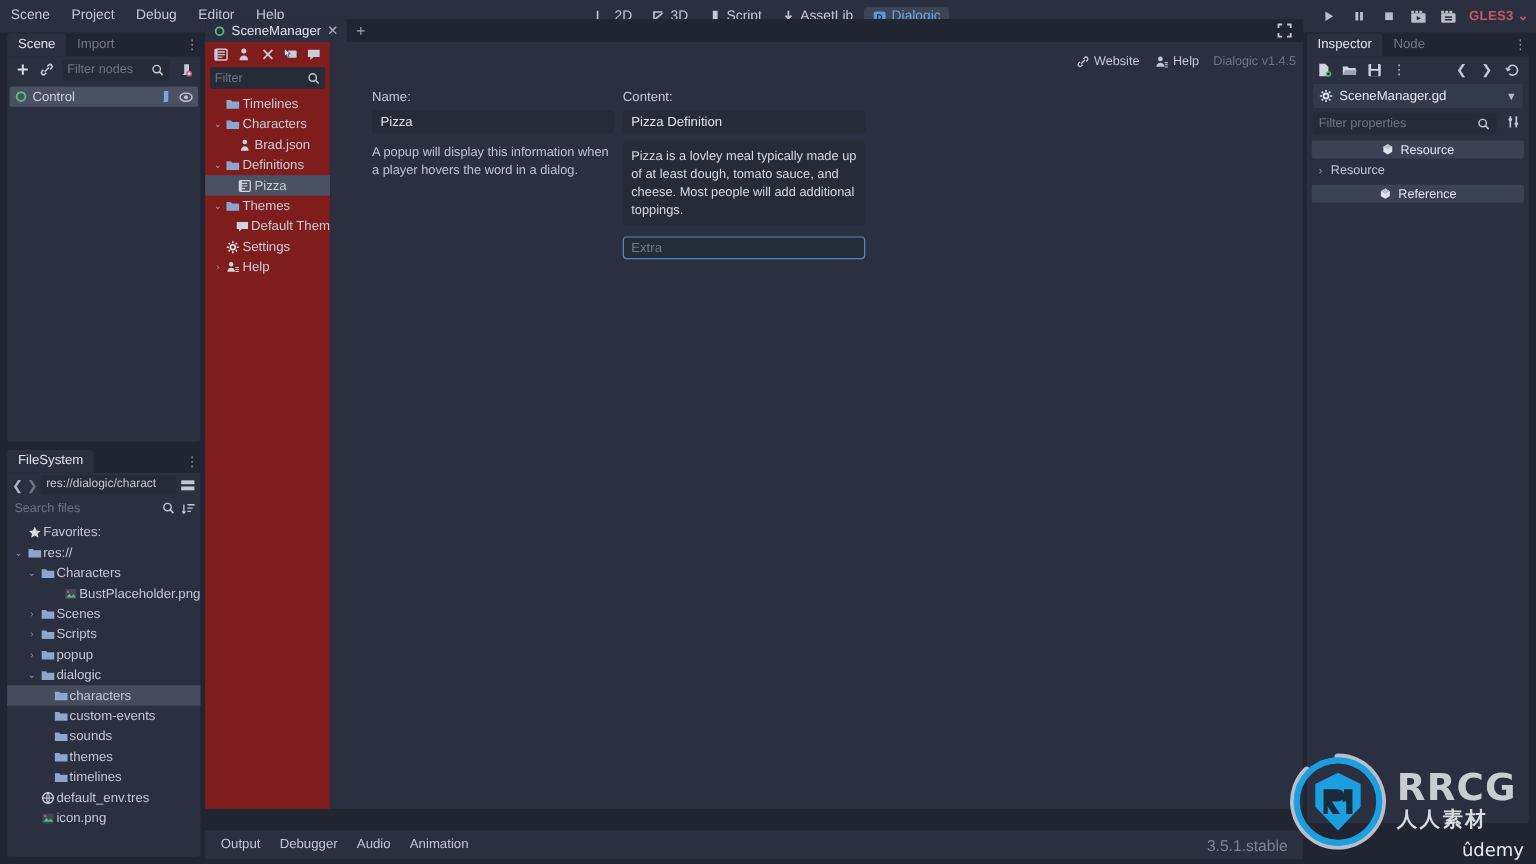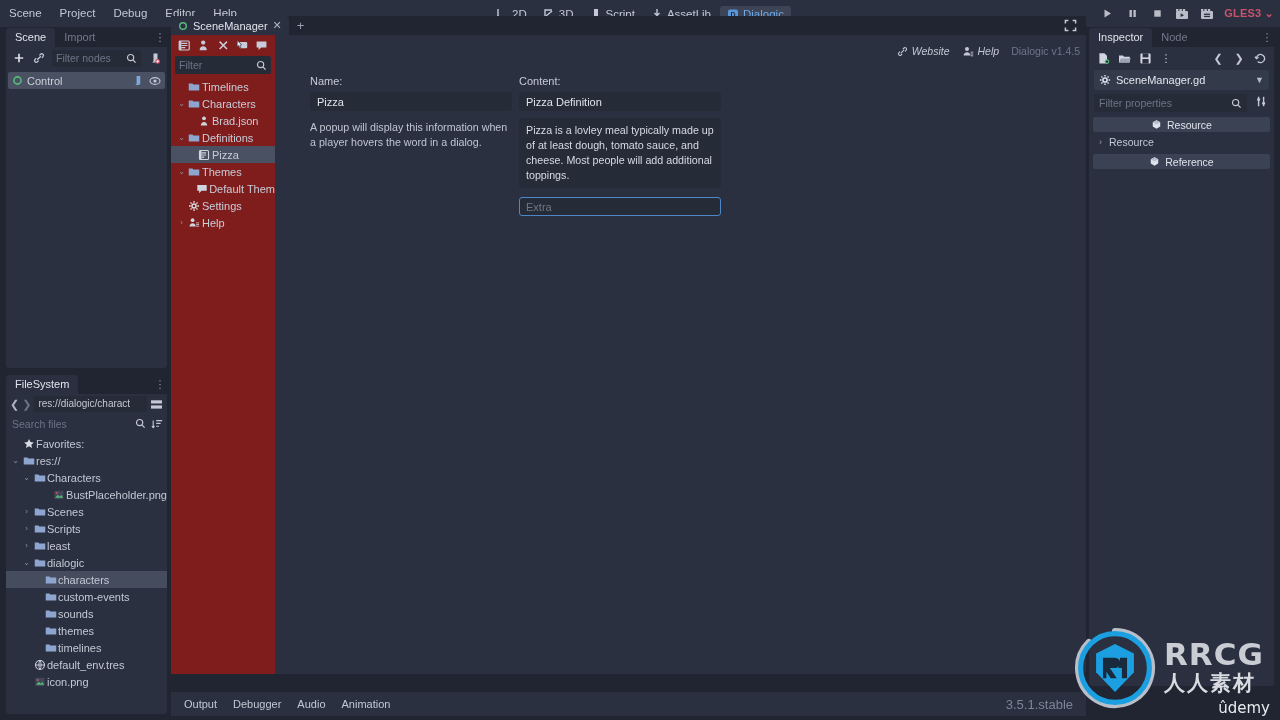--- a/index.html
+++ b/index.html
@@ -154,21 +154,21 @@
   }
   .d-row.selected { background: #4a5162; }
   .d-arrow { width: 9px; text-align: center; color: #8a90a0; font-size: 8px; }
   .d-ico { width: 16px; display: flex; align-items: center; justify-content: center; }
 
   #dlg-right { flex: 1; position: relative; }
   #dlg-top-links {
     position: absolute; right: 6px; top: 10px;
     display: flex; align-items: center; gap: 12px; font-size: 10.5px;
   }
-  .top-link { display: flex; align-items: center; gap: 4px; color: #c3c8d4; font-style: italic; }
+  .top-link { display: flex; align-items: center; gap: 4px; color: #c3c8d4; }
   #version-label { color: #6f7689; }
 
   #def-editor { position: absolute; left: 35px; top: 40px; }
   .col-label { font-size: 11px; color: #c6cbd6; margin-bottom: 5px; }
   .fld {
     background: #262b38; border: 1px solid #262b38; border-radius: 3px;
     font-size: 11px; color: #dfe3eb; padding: 4px 6px;
   }
   #name-col { position: absolute; left: 0; top: 0; width: 202px; }
   #content-col { position: absolute; left: 209px; top: 0; width: 202px; }
@@ -222,21 +222,21 @@
     display: flex; align-items: center; gap: 6px;
   }
   #wm-logo { width: 86px; height: 86px; flex: none; }
   #wm-text { display: flex; flex-direction: column; justify-content: center; }
   #wm-rrcg {
     font-family: "DejaVu Sans", sans-serif; font-weight: bold;
     font-size: 31px; letter-spacing: 1px; color: #c9ccd2; line-height: 1;
   }
   #wm-cn {
     font-family: "DejaVu Sans", sans-serif; font-weight: bold;
-    font-size: 21px; letter-spacing: 2px; color: #d8dbe0; line-height: 1.25;
+    font-size: 17px; letter-spacing: 2px; color: #d8dbe0; line-height: 1.25;
   }
   #udemy {
     position: absolute; right: 10px; bottom: 3px;
     font-size: 15px; color: #e8ebf0; font-family: "DejaVu Sans", sans-serif;
   }
 
   svg { display: block; }
 </style>
 </head>
 <body>
@@ -494,21 +494,21 @@
         </span>
         <span>Scripts</span>
       </div>
       <div class="fs-row" style="padding-left: 15px;">
         <span class="fs-arrow">›</span>
         <span class="fs-ico">
           <svg width="12" height="12" viewBox="0 0 13 13">
             <path d="M.8 2.6h4l1 1.3h6.4v6.5H.8z" fill="#8da5cf"></path>
           </svg>
         </span>
-        <span>least</span>
+        <span>popup</span>
       </div>
       <div class="fs-row" style="padding-left: 15px;">
         <span class="fs-arrow">⌄</span>
         <span class="fs-ico">
           <svg width="12" height="12" viewBox="0 0 13 13">
             <path d="M.8 2.6h4l1 1.3h6.4v6.5H.8z" fill="#8da5cf"></path>
           </svg>
         </span>
         <span>dialogic</span>
       </div>

